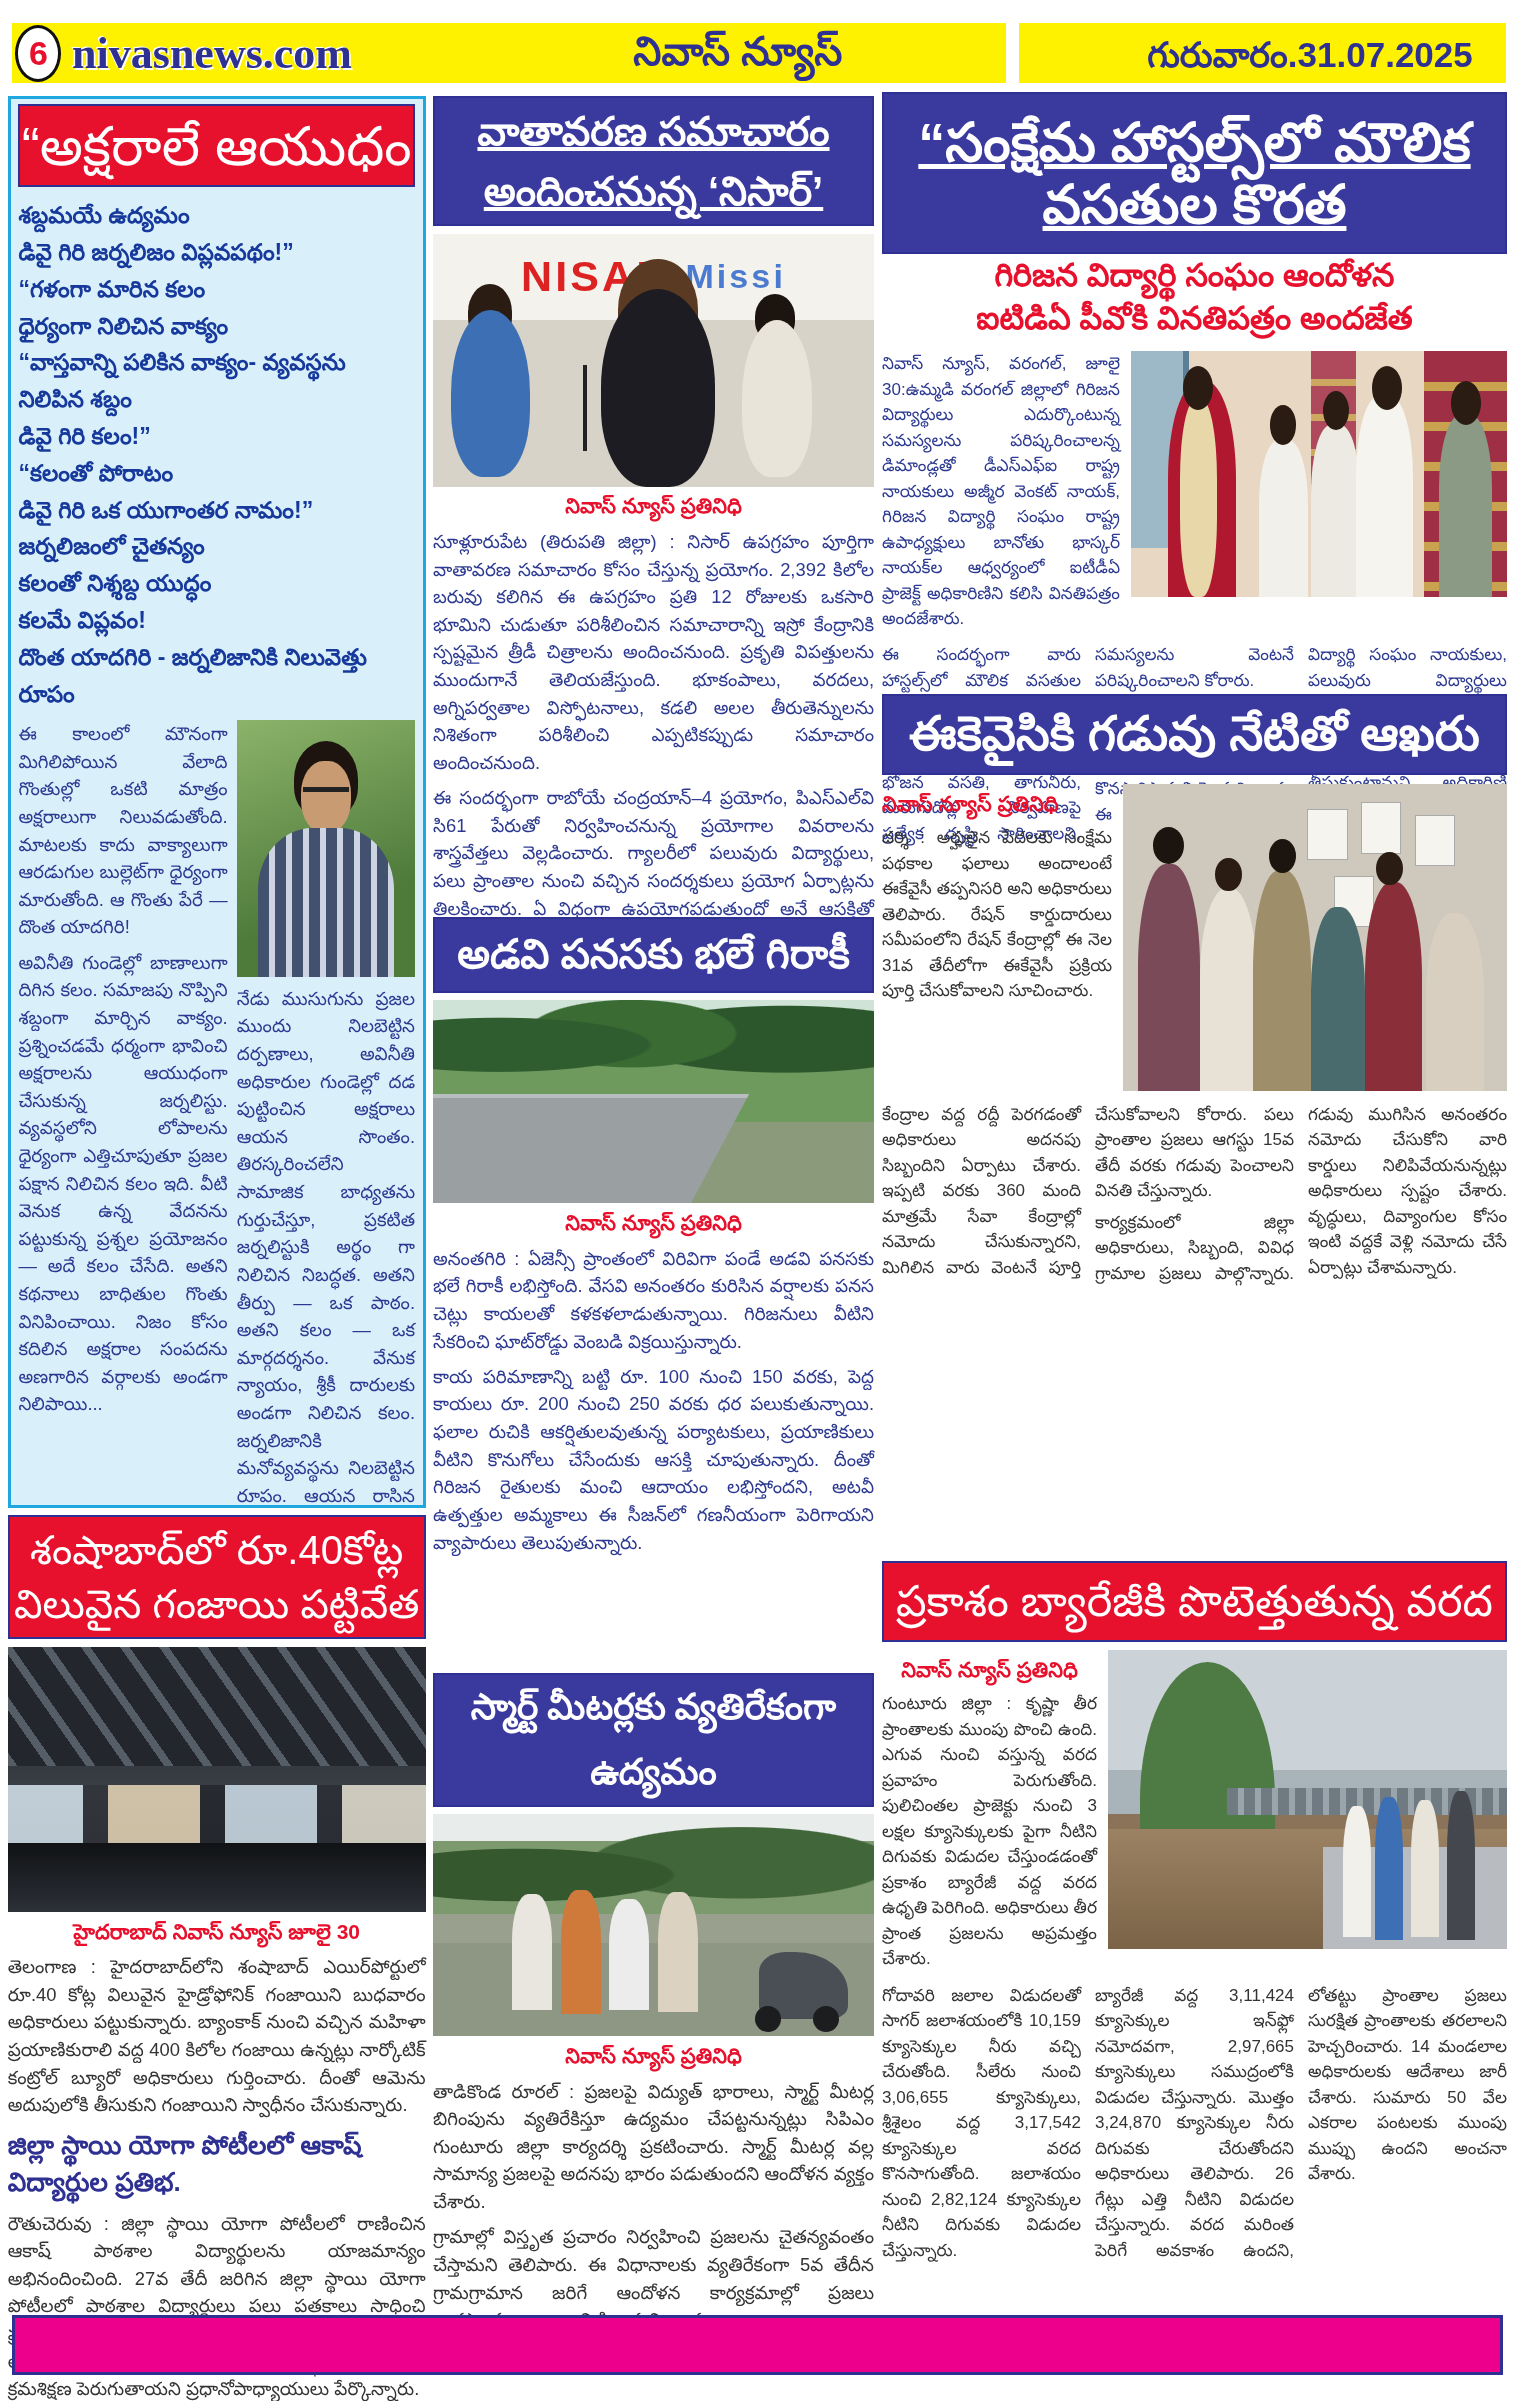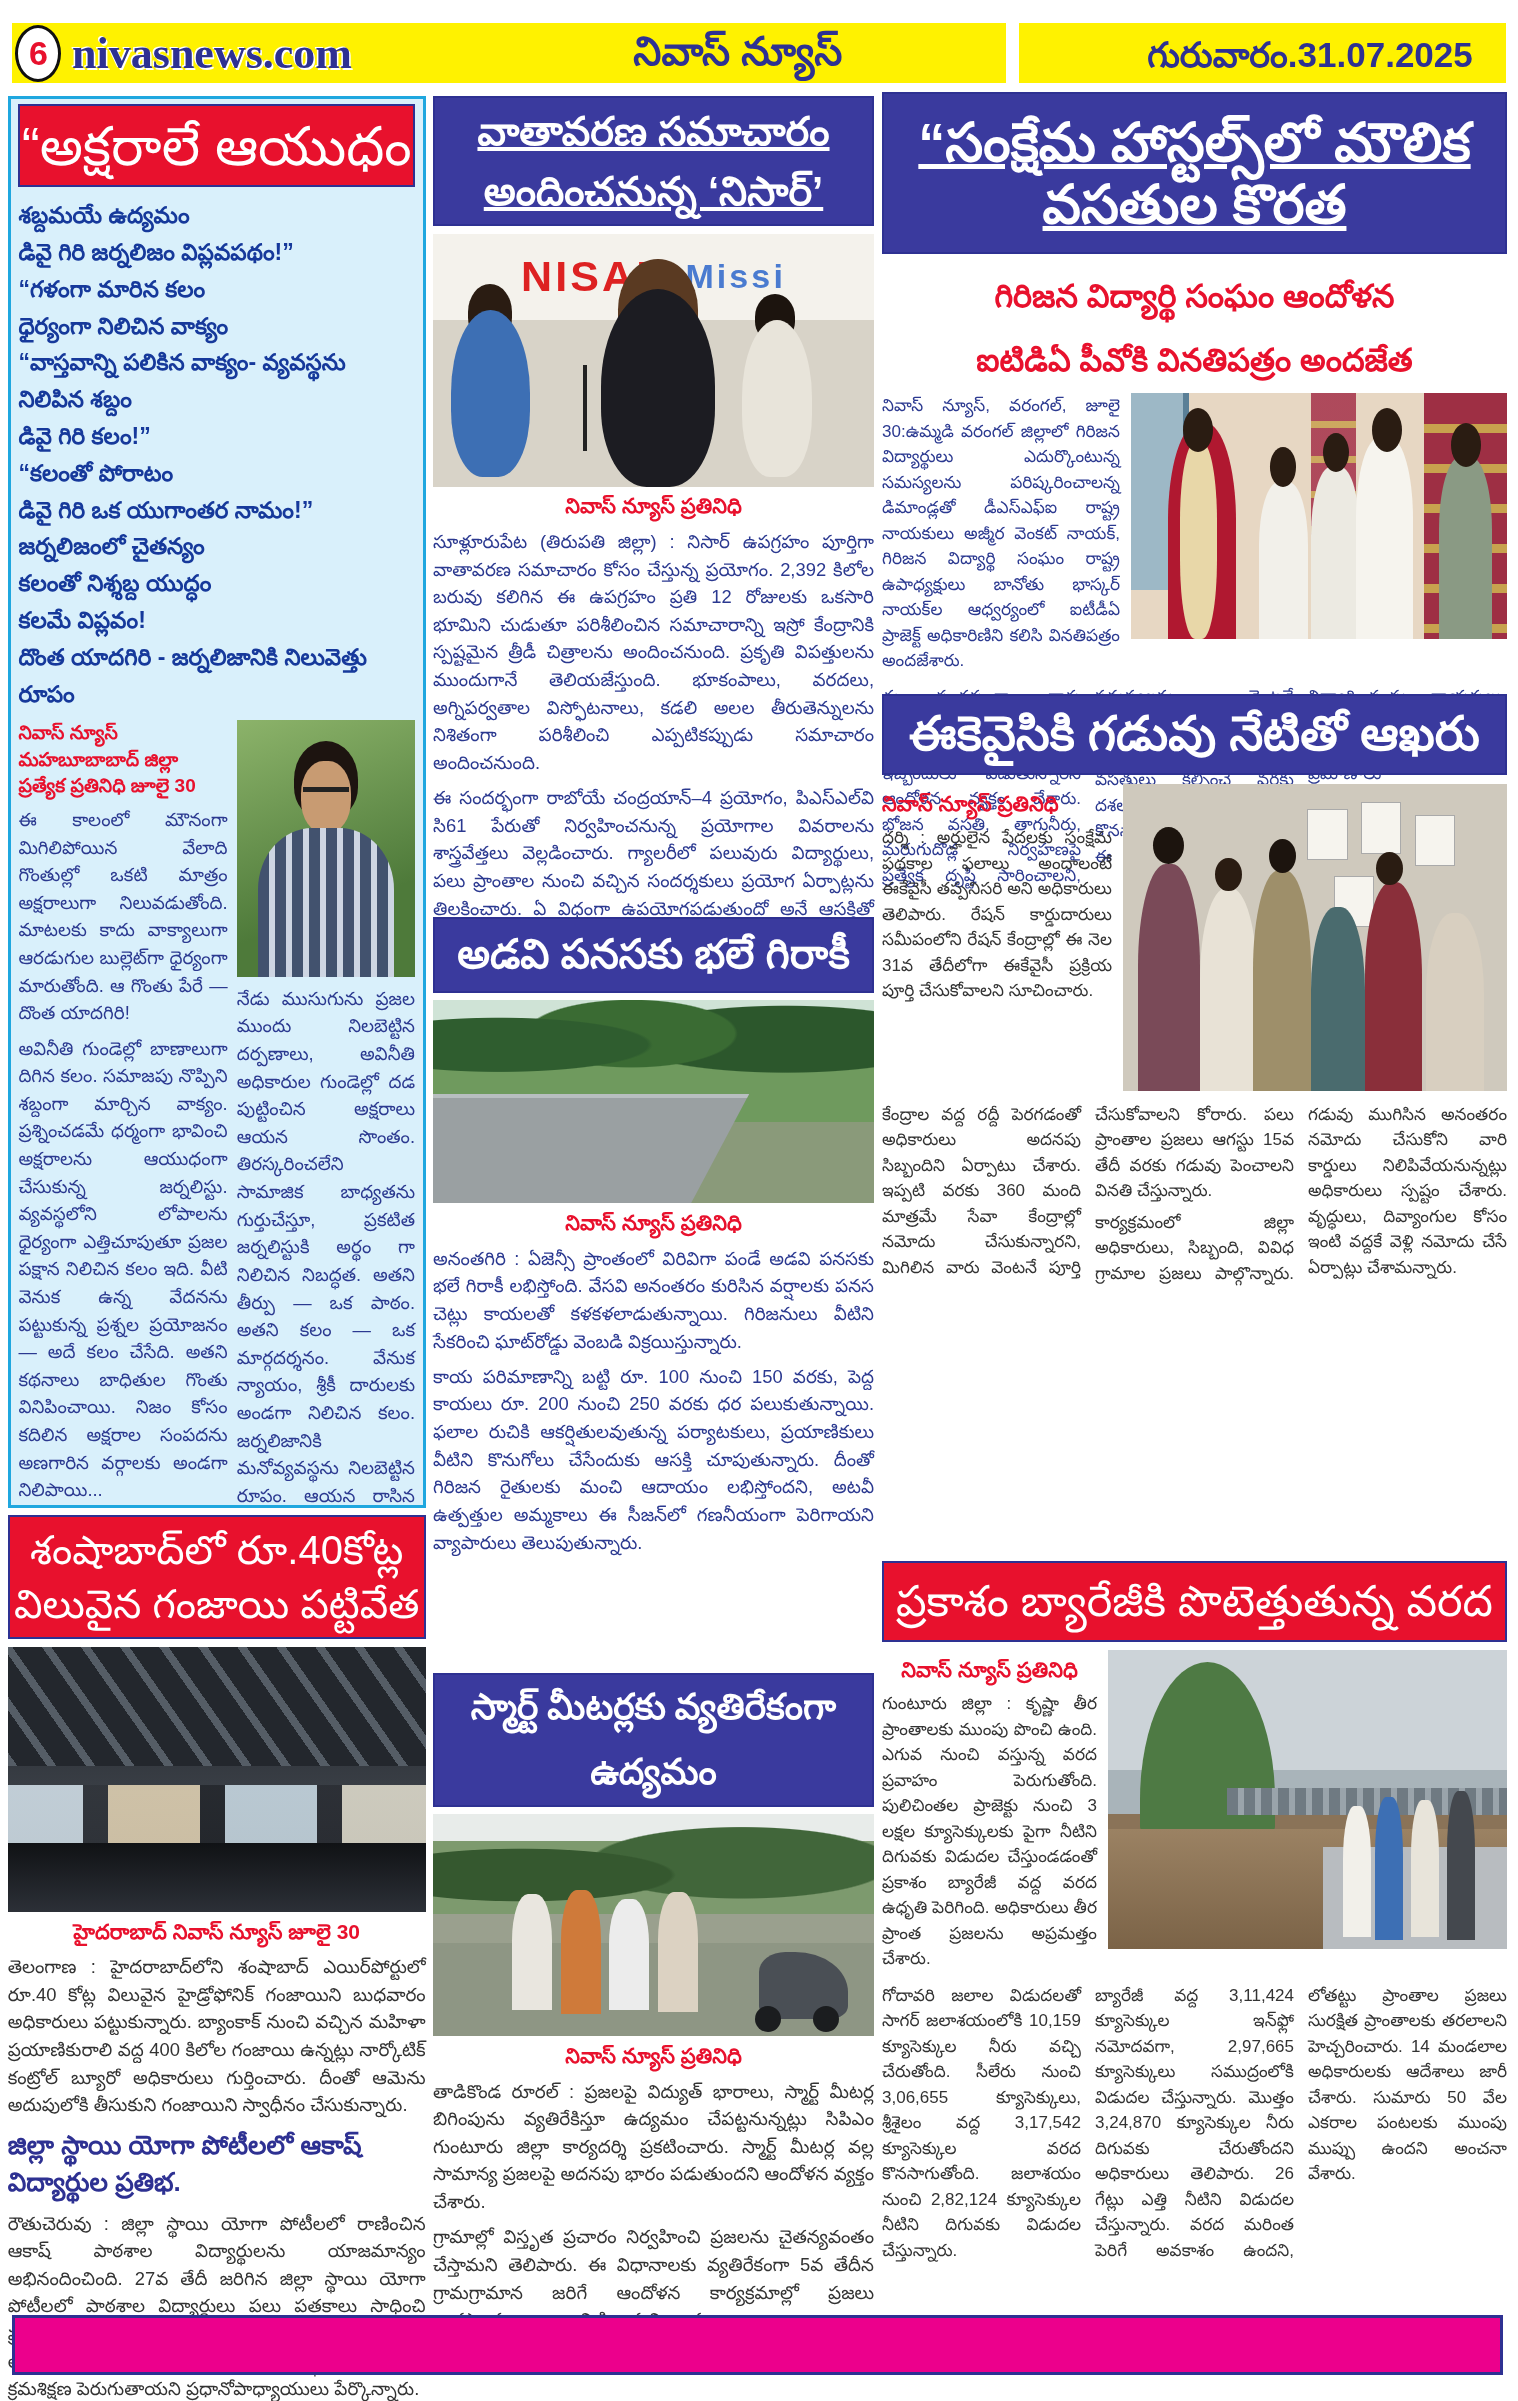--- a/index.html
+++ b/index.html
@@ -94,21 +94,21 @@
   .fig{position:absolute;border-radius:40% 40% 0 0;}
   .smart-photo .f1{left:18%;bottom:12%;width:9%;height:52%;background:#e9e6df;}
   .smart-photo .f2{left:29%;bottom:10%;width:9%;height:56%;background:#cf7a3a;}
   .smart-photo .f3{left:40%;bottom:12%;width:9%;height:50%;background:#ececec;}
   .smart-photo .f4{left:51%;bottom:11%;width:9%;height:54%;background:#dcd2c2;}
   .smart-photo .scooter{position:absolute;right:6%;bottom:8%;width:20%;height:30%;background:#4a4f55;border-radius:30% 60% 20% 20%;}
   .smart-photo .wheel{position:absolute;width:26px;height:26px;border-radius:50%;background:#1b1d1f;bottom:2%;}
   
   .hostel{position:absolute;left:882px;top:92px;width:625px;}
   .hostel-banner{font-size:54px;line-height:1.15;padding:17px 16px;text-decoration:underline;}
-  .hostel-sub{color:#E8112D;font-weight:bold;text-align:center;font-size:32px;line-height:1.35;margin-top:21px;}
+  .hostel-sub{color:#E8112D;font-weight:bold;text-align:center;font-size:32px;line-height:1.35;margin-top:0;}
   .hostel-row{display:flex;gap:10.7px;margin-top:10.7px;}
   .hostel-text{width:238px;}
   .hostel-photo{flex:1;height:246px;background:#e7d7c3;}
   .hostel-photo .window{position:absolute;left:0;top:0;width:14%;height:80%;background:#9db8c6;border-right:6.1px solid #5a7f96;}
   .hostel-photo .curtain1{position:absolute;right:0;top:0;width:22%;height:100%;
         background:repeating-linear-gradient(180deg,#9e2f44 0 31px,#c8a24e 31px 40px);}
   .hostel-photo .curtain2{position:absolute;right:40%;top:0;width:12%;height:100%;
         background:repeating-linear-gradient(180deg,#a83a50 0 28px,#caa355 28px 35px);opacity:.9;}
   .hostel-photo .woman{position:absolute;left:10%;bottom:0;width:18%;height:88%;background:#b01830;border-radius:45% 45% 0 0;}
   .hostel-photo .dupatta{position:absolute;left:13%;bottom:0;width:10%;height:80%;background:#e8d7a8;border-radius:40%;}
@@ -176,21 +176,20 @@
       <div>డివై గిరి కలం!”</div>
       <div>“కలంతో పోరాటం</div>
       <div>డివై గిరి ఒక యుగాంతర నామం!”</div>
       <div>జర్నలిజంలో చైతన్యం</div>
       <div>కలంతో  నిశ్శబ్ద యుద్ధం</div>
       <div>కలమే విప్లవం!</div>
       <div>దొంత యాదగిరి - జర్నలిజానికి నిలువెత్తు రూపం</div>
     </div>
     <div class="poem-cols">
       <div class="poem-left">
-        <div class="poem-byline">నివాస్ న్యూస్ మహబూబాబాద్ జిల్లా ప్రత్యేక ప్రతినిధి  జూలై 30</div>
         <div class="body-blue">ఈ కాలంలో మౌనంగా మిగిలిపోయిన వేలాది గొంతుల్లో ఒకటి మాత్రం అక్షరాలుగా నిలువడుతోంది. మాటలకు కాదు వాక్యాలుగా ఆరడుగుల బుల్లెట్‌గా ధైర్యంగా మారుతోంది. ఆ గొంతు పేరే — దొంత యాదగిరి!</div>
         <div class="body-blue" style="margin-top:7.7px;">అవినీతి గుండెల్లో బాణాలుగా దిగిన కలం. సమాజపు నొప్పిని శబ్దంగా మార్చిన వాక్యం. ప్రశ్నించడమే ధర్మంగా భావించి అక్షరాలను ఆయుధంగా చేసుకున్న జర్నలిస్టు. వ్యవస్థలోని లోపాలను ధైర్యంగా ఎత్తిచూపుతూ ప్రజల పక్షాన నిలిచిన కలం ఇది. వీటి వెనుక ఉన్న వేదనను పట్టుకున్న ప్రశ్నల ప్రయోజనం — అదే కలం చేసేది. అతని కథనాలు బాధితుల గొంతు వినిపించాయి. నిజం కోసం కదిలిన అక్షరాల సంపదను అణగారిన వర్గాలకు అండగా నిలిపాయి...</div>
       </div>
       <div class="poem-right">
         <div class="photo portrait">
           <div class="hair"></div>
           <div class="face"></div>
           <div class="glasses"></div>
           <div class="shirt"></div>
         </div>

